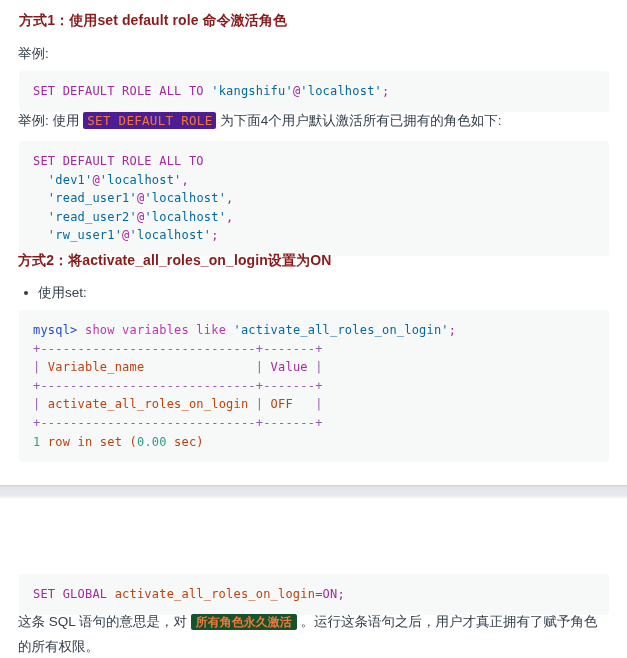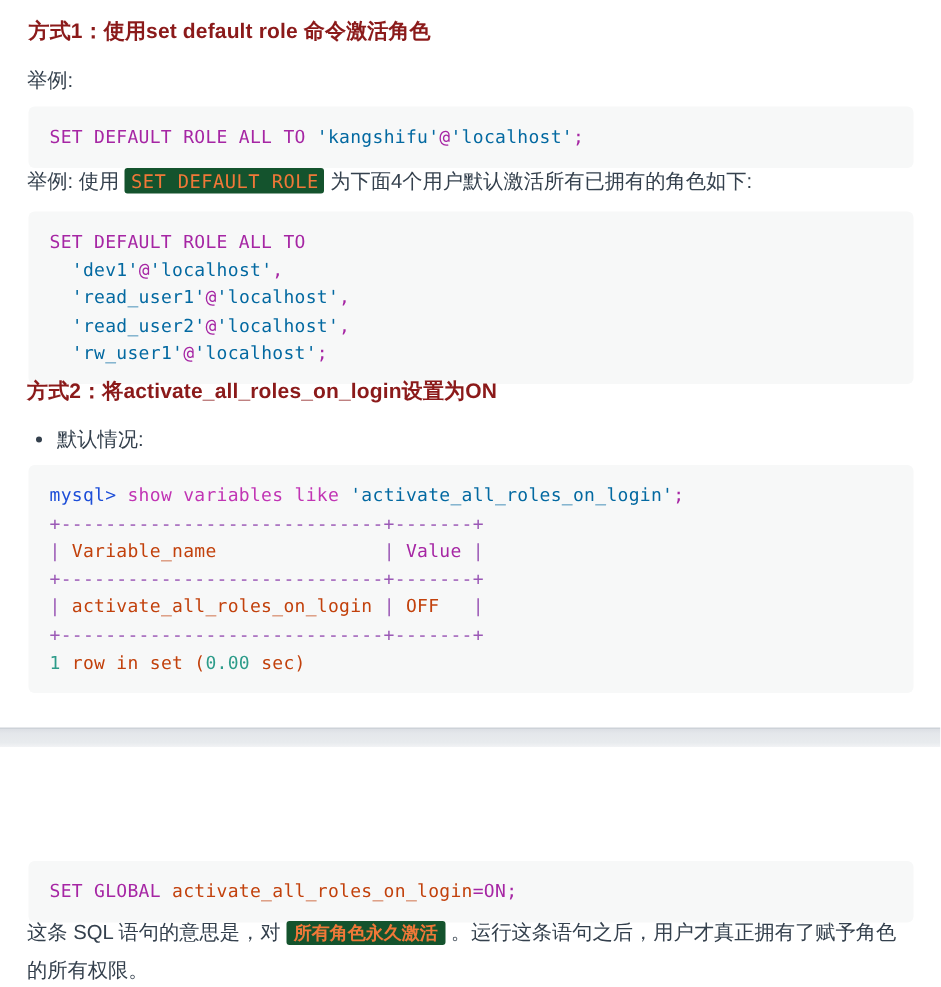--- a/index.html
+++ b/index.html
@@ -40,21 +40,21 @@
   p.para {
     margin: 0;
     line-height: 1.85;
     color: #34404d;
     font-size: 13.5px;
   }
 
   
   code.inline {
     font-family: "DejaVu Sans Mono", "Liberation Mono", monospace;
-    background: #14532d;
+    background: #4c1d95;
     color: #f07838;
     font-size: 12.5px;
     padding: 1px 4px;
     border-radius: 2px;
     letter-spacing: 0.3px;
   }
   code.inline-cn {
     font-family: "Liberation Sans", "DejaVu Sans", sans-serif;
     background: #14532d;
     color: #f07838;
@@ -153,21 +153,21 @@
 <span class="plain">  </span><span class="str">'read_user2'</span><span class="punc">@</span><span class="str">'localhost'</span><span class="punc">,</span>
 <span class="plain">  </span><span class="str">'rw_user1'</span><span class="punc">@</span><span class="str">'localhost'</span><span class="punc">;</span></pre>
   </div>
 
   <div class="abs content" style="left:0; top:250px; width:536px;">
     <div class="h-sub">方式2：将activate_all_roles_on_login设置为ON</div>
   </div>
 
   <div class="abs" style="left:0; top:281px; width:627px;">
     <ul class="bl">
-      <li>默认情况:</li>
+      <li>使用set:</li>
     </ul>
   </div>
 
   <div class="abs" style="left:19px; top:310px; width:590px;">
     <pre class="code"><span class="prompt">mysql&gt; </span><span class="kw2">show variables like </span><span class="str">'activate_all_roles_on_login'</span><span class="punc">;</span>
 <span class="sep">+-----------------------------+-------+</span>
 <span class="sep">| </span><span class="plain">Variable_name</span><span class="sep">               | </span><span class="kw">Value</span><span class="sep"> |</span>
 <span class="sep">+-----------------------------+-------+</span>
 <span class="sep">| </span><span class="plain">activate_all_roles_on_login</span><span class="sep"> | </span><span class="plain">OFF</span><span class="sep">   |</span>
 <span class="sep">+-----------------------------+-------+</span>

